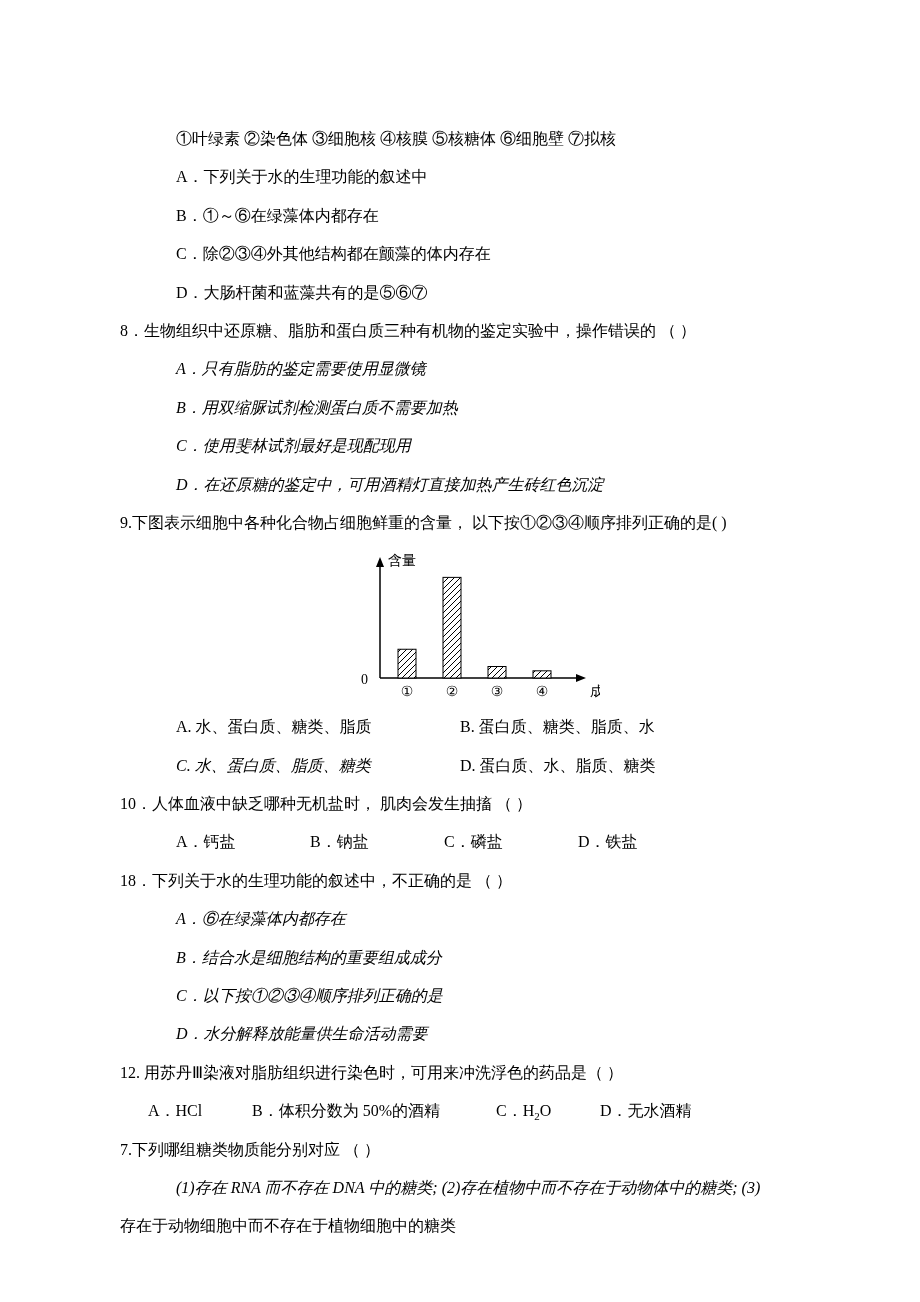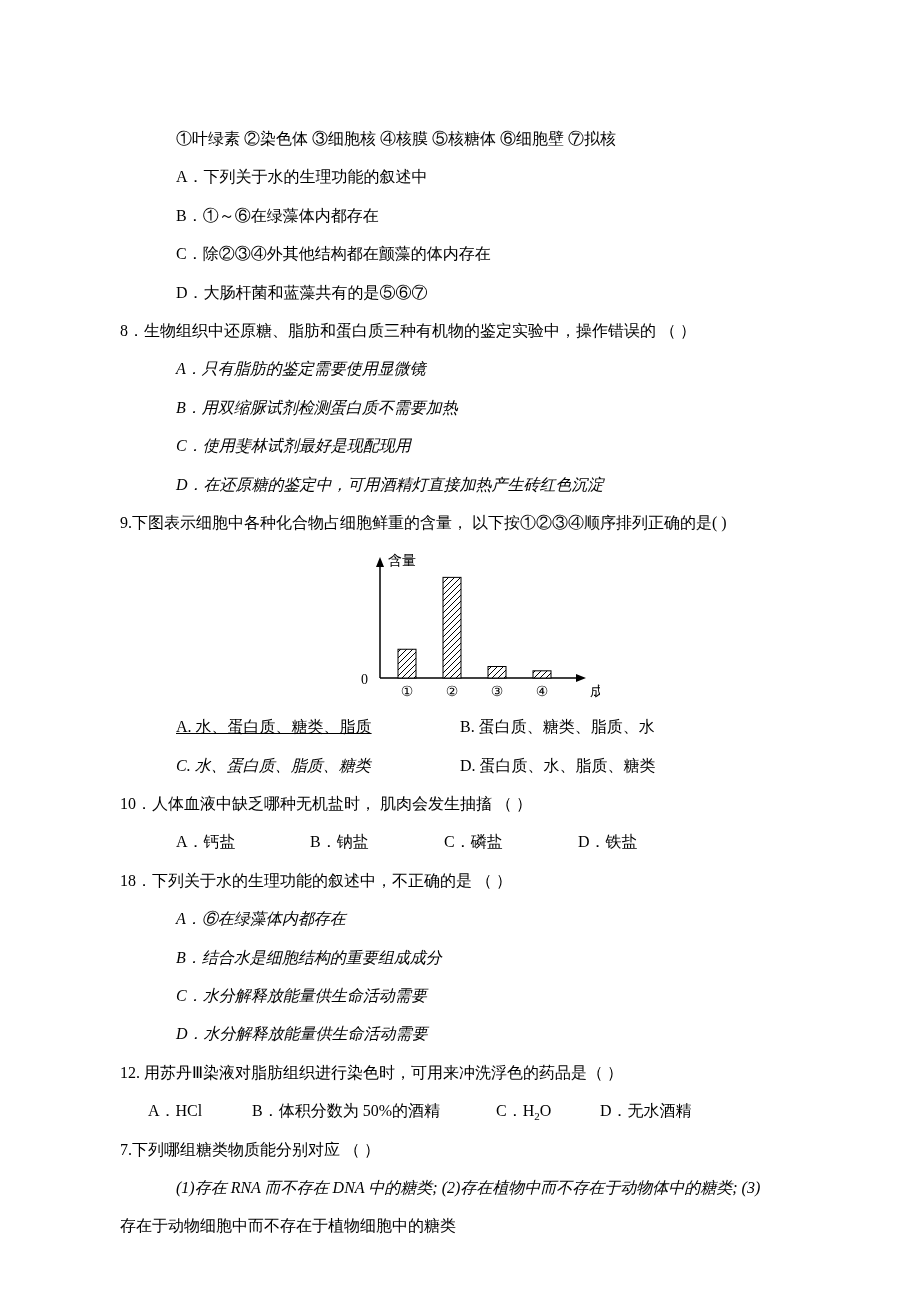--- a/index.html
+++ b/index.html
@@ -63,40 +63,40 @@
         <rect x="193" y="122.8125" width="18" height="7.1875" class="bar"></rect>
         <text x="202" y="148" text-anchor="middle" class="axislabel">④</text>
         <text x="28" y="136" text-anchor="end" class="axislabel">0</text>
         <text x="48" y="17" class="axislabel">含量</text>
         <text x="250" y="148" class="axislabel">成分</text>
       </g>
   </svg>
 </div>
 
 <div class="opts-row">
-  <span class="opt-inline" style="width:280px;text-decoration:underline;">A. 水、蛋白质、糖类、脂质</span>
+  <span class="opt-inline" style="width:280px;">A. 水、蛋白质、糖类、脂质</span>
   <span class="opt-inline">B. 蛋白质、糖类、脂质、水</span>
 </div>
 <div class="opts-row">
   <span class="opt-inline" style="width:280px;font-style:italic;">C. 水、蛋白质、脂质、糖类</span>
   <span class="opt-inline">D. 蛋白质、水、脂质、糖类</span>
 </div>
 
 <div class="q">10．人体血液中缺乏哪种无机盐时， 肌肉会发生抽搐 （    ）</div>
 <div class="opts-row">
   <span class="opt-inline" style="width:130px;">A．钙盐</span>
   <span class="opt-inline" style="width:130px;">B．钠盐</span>
   <span class="opt-inline" style="width:130px;">C．磷盐</span>
   <span class="opt-inline">D．铁盐</span>
 </div>
 
 <div class="q">18．下列关于水的生理功能的叙述中，不正确的是 （    ）</div>
 <div class="indent-2">A．⑥在绿藻体内都存在</div>
 <div class="indent-2">B．结合水是细胞结构的重要组成成分</div>
-<div class="indent-2">C．水分解释放能量供生命活动需要</div>
+<div class="indent-2">C．以下按①②③④顺序排列正确的是</div>
 <div class="indent-2">D．水分解释放能量供生命活动需要</div>
 
 <div class="q">12. 用苏丹Ⅲ染液对脂肪组织进行染色时，可用来冲洗浮色的药品是（     ）</div>
 <div style="padding-left:28px;">
   <span class="opt-inline" style="width:100px;">A．HCl</span>
   <span class="opt-inline" style="width:240px;">B．体积分数为 50%的酒精</span>
   <span class="opt-inline" style="width:100px;"><span>C．H</span><span class="sub">2</span><span>O</span></span>
   <span class="opt-inline">D．无水酒精</span>
 </div>
 

